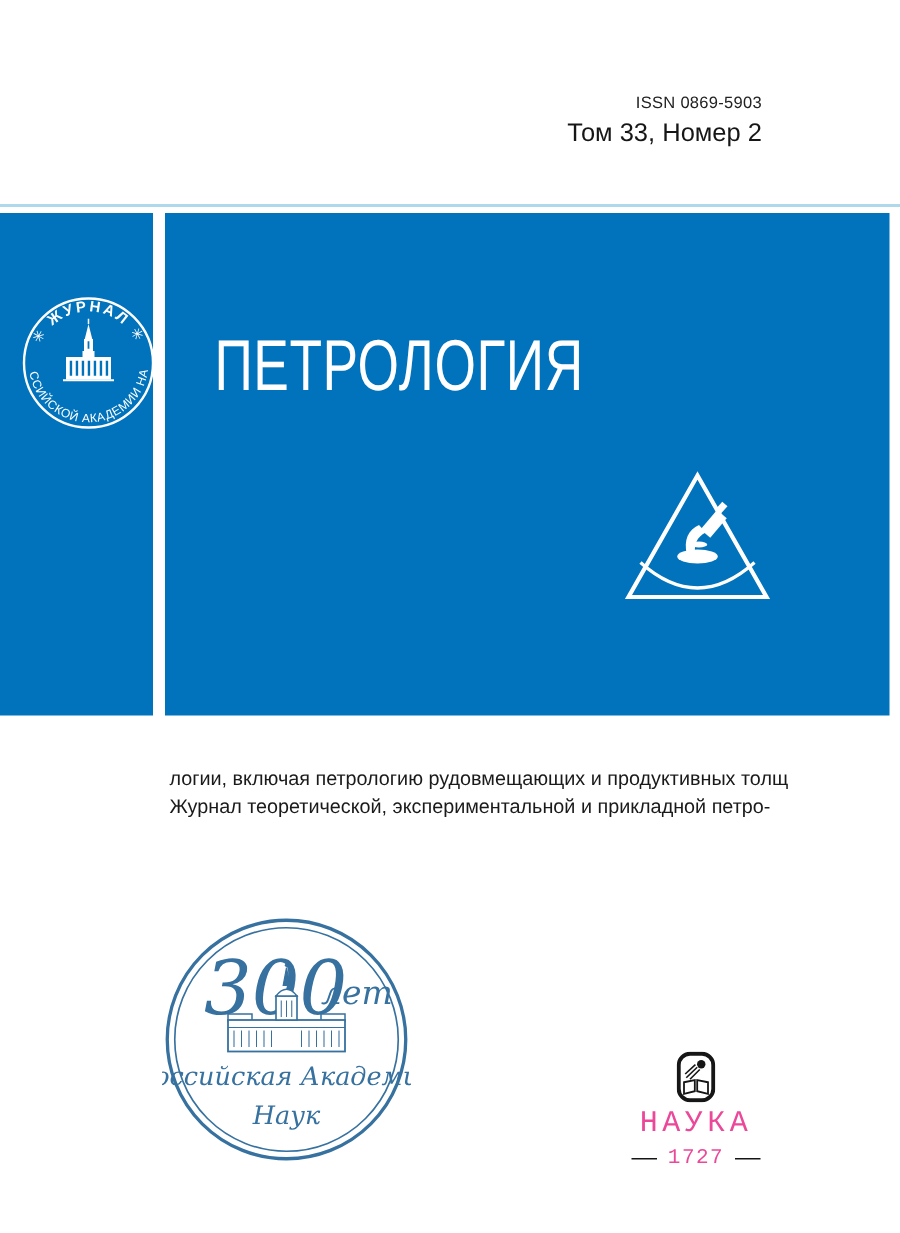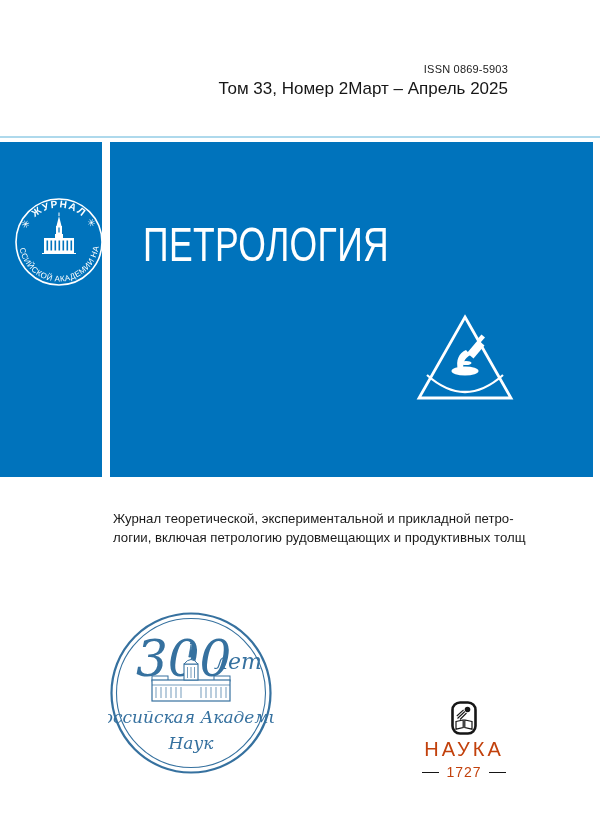--- a/index.html
+++ b/index.html
@@ -27,37 +27,36 @@
     transform:scaleX(.74);transform-origin:0 0;
   }
   .triangle-svg{position:absolute;left:415px;top:313px;width:100px;height:90px;}
   
   .description{position:absolute;left:113px;top:509px;font-size:13.2px;line-height:19px;color:#1a1a1a;}
   .description div{white-space:nowrap;}
   
   .ras300-svg{position:absolute;left:108px;top:610px;width:166px;height:166px;}
   
   .nauka{position:absolute;left:402px;top:701px;width:124px;text-align:center;
-         font-family:Liberation Sans, sans-serif;color:#c2410c;}
+         font-family:Liberation Mono, monospace;color:#ec4899;}
   .nauka-emblem{display:block;margin:0 auto;width:26px;height:34px;}
   .nauka-name{margin-top:3px;font-size:20px;letter-spacing:3px;white-space:nowrap;}
   .year-row{margin-top:3px;display:flex;align-items:center;justify-content:center;gap:7px;}
   .year-row .dash{display:inline-block;width:17px;height:0;border-top:1.4px solid #151515;}
   .year-row .yr{font-size:14px;letter-spacing:1px;}
 </style>
 </head>
 <body>
 
 <div class="page">
 
   <div class="header">
     <div class="issn">ISSN 0869-5903</div>
     <div class="vol-row">
       <span>Том 33, Номер 2</span>
-      <span>Март – Апрель 2025</span>
     </div>
   </div>
 
   <div class="accent-line"></div>
 
   <div class="band-left"></div>
   <svg class="seal-svg" viewBox="0 0 92 92" xmlns="http://www.w3.org/2000/svg">
     <circle cx="46" cy="46" r="43" fill="none" stroke="#ffffff" stroke-width="1.6"></circle>
     <defs>
       <path id="sealTop" d="M 12.1 43 A 34 34 0 0 1 79.9 43"></path>
@@ -97,22 +96,22 @@
     <g>
       <ellipse cx="50" cy="58" rx="13.5" ry="4.6" fill="#ffffff"></ellipse>
       <path d="M43 57 C40.5 47 44 40 51 37 L55.5 42 C49.5 45 47.5 50 48.5 57 Z" fill="#ffffff"></path>
       <path d="M52 40 L63 27 L69.5 32.5 L58.5 45.5 Z" fill="#ffffff"></path>
       <path d="M62 26.5 L66.5 21.5 L70 24.5 L65.5 29.5 Z" fill="#ffffff"></path>
       <ellipse cx="51" cy="50" rx="5.5" ry="2" fill="#ffffff"></ellipse>
     </g>
   </svg>
 
   <div class="description">
+    <div>логии, включая петрологию рудовмещающих и продуктивных толщ</div>
     <div>Журнал теоретической, экспериментальной и прикладной петро-</div>
-    <div>логии, включая петрологию рудовмещающих и продуктивных толщ</div>
   </div>
 
   <svg class="ras300-svg" viewBox="0 0 166 166" xmlns="http://www.w3.org/2000/svg">
     <circle cx="83" cy="83" r="79.5" fill="none" stroke="#36719f" stroke-width="2.2"></circle>
     <circle cx="83" cy="83" r="74.5" fill="none" stroke="#36719f" stroke-width="1.1"></circle>
     <text x="28" y="66" font-size="50" font-style="italic" fill="#36719f" font-family="DejaVu Serif, Liberation Serif, serif">300</text>
     <text x="106" y="59" font-size="22" font-style="italic" fill="#36719f" font-family="DejaVu Serif, Liberation Serif, serif">лет</text>
 
     <g stroke="#36719f" fill="#ffffff">
       <rect x="44" y="66" width="16" height="5" stroke-width="1"></rect>

